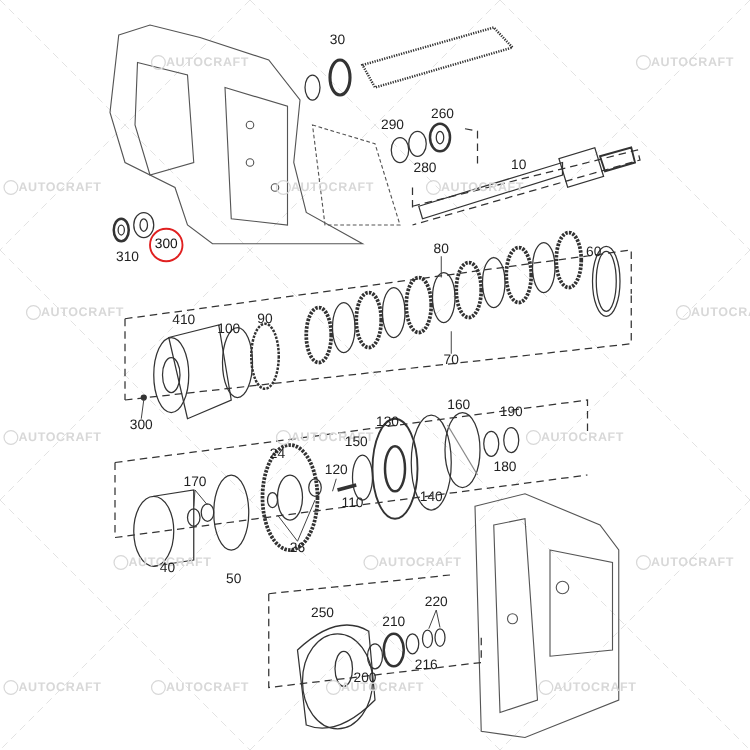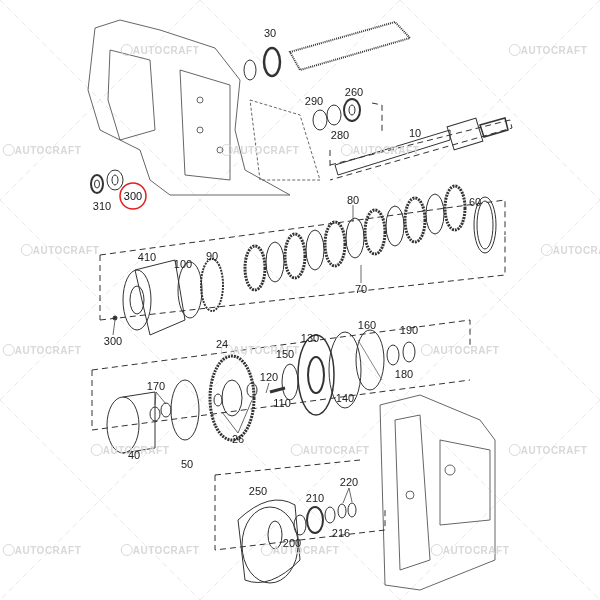--- a/index.html
+++ b/index.html
@@ -206,21 +206,21 @@
       <span class="lbl" style="left: 475px; top: 186px; margin-top: 16px;">60</span>
       <span class="lbl" style="left: 353px; top: 200px;">80</span>
       <span class="lbl" style="left: 147px; top: 257px;">410</span>
       <span class="lbl" style="left: 183px; top: 264px;">100</span>
       <span class="lbl" style="left: 212px; top: 256px;">90</span>
       <span class="lbl" style="left: 361px; top: 289px;">70</span>
       <span class="lbl" style="left: 113px; top: 341px;">300</span>
       <span class="lbl" style="left: 310px; top: 338px;">130</span>
       <span class="lbl" style="left: 367px; top: 325px;">160</span>
       <span class="lbl" style="left: 409px; top: 330px; text-align: center;">190</span>
-      <span class="lbl" style="left: 222px; top: 344px;">24</span>
+      <span class="lbl" style="left: 222px; top: 364px;">24</span>
       <span class="lbl" style="left: 285px; top: 354px;">150</span>
       <span class="lbl" style="left: 404px; top: 374px;">180</span>
       <span class="lbl" style="left: 269px; top: 377px;">120</span>
       <span class="lbl" style="left: 156px; top: 386px;">170</span>
       <span class="lbl" style="left: 282px; top: 403px;">110</span>
       <span class="lbl" style="left: 345px; top: 398px;">140</span>
       <span class="lbl" style="left: 187px; top: 437px; margin-top: 27px;">50</span>
       <span class="lbl" style="left: 238px; top: 439px;">26</span>
       <span class="lbl" style="left: 134px; top: 455px;">40</span>
       <span class="lbl" style="left: 349px; top: 482px;">220</span>

